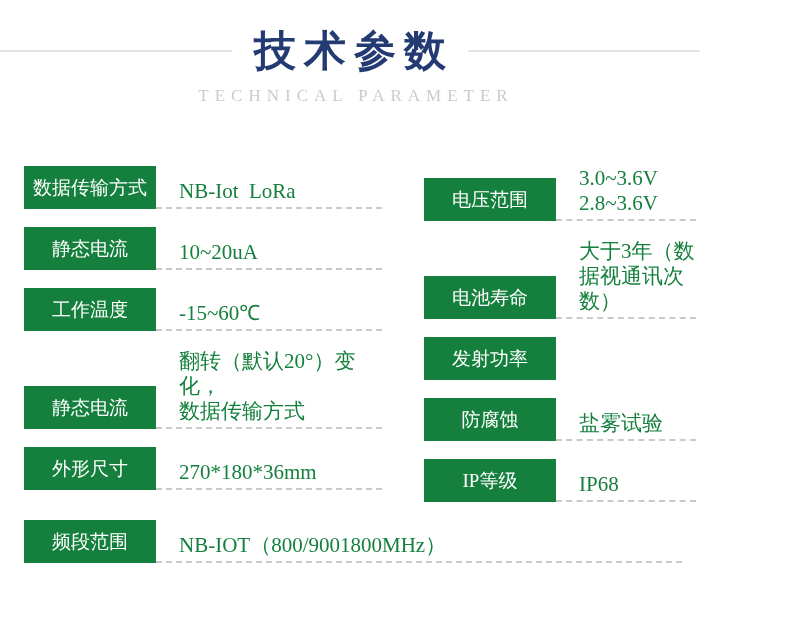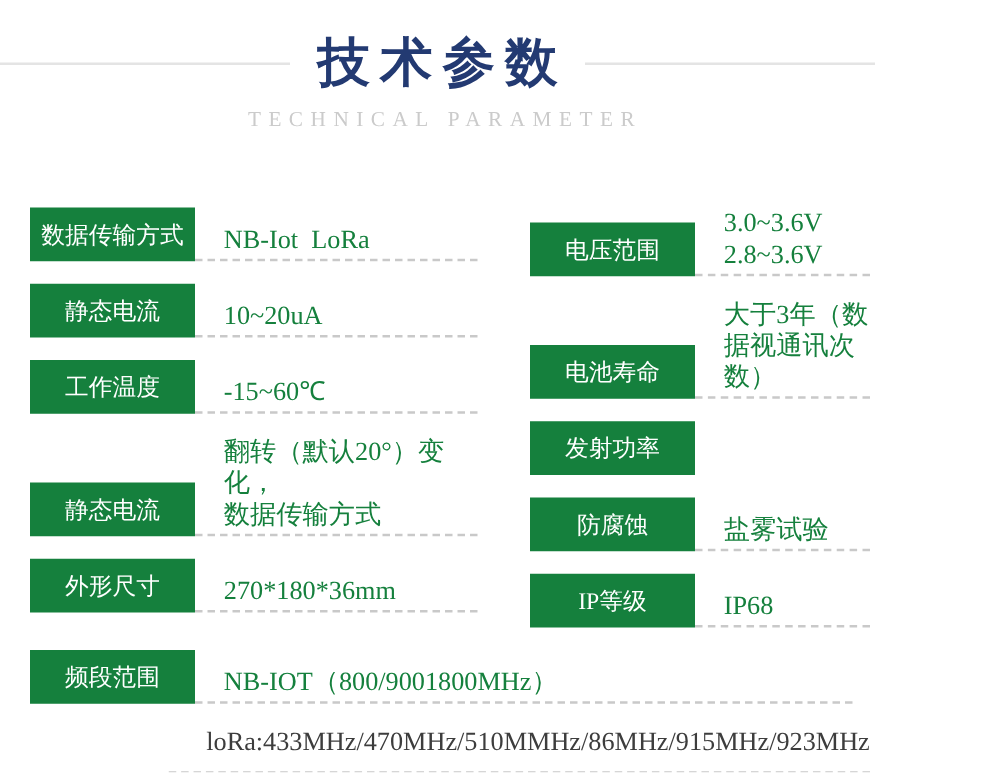--- a/index.html
+++ b/index.html
@@ -169,16 +169,15 @@
         </div>
       </div>
 
     </div>
 
     <div class="spec-row full-row">
       <div class="spec-label">频段范围</div>
       <div class="spec-value">NB-IOT（800/9001800MHz）</div>
     </div>
 
-    <div class="continuation-row">loRa:433MHz/470MHz/510MMHz/86MHz/915MHz/923MHz</div>
   </div>
 
 </div>
 
 </body></html>

